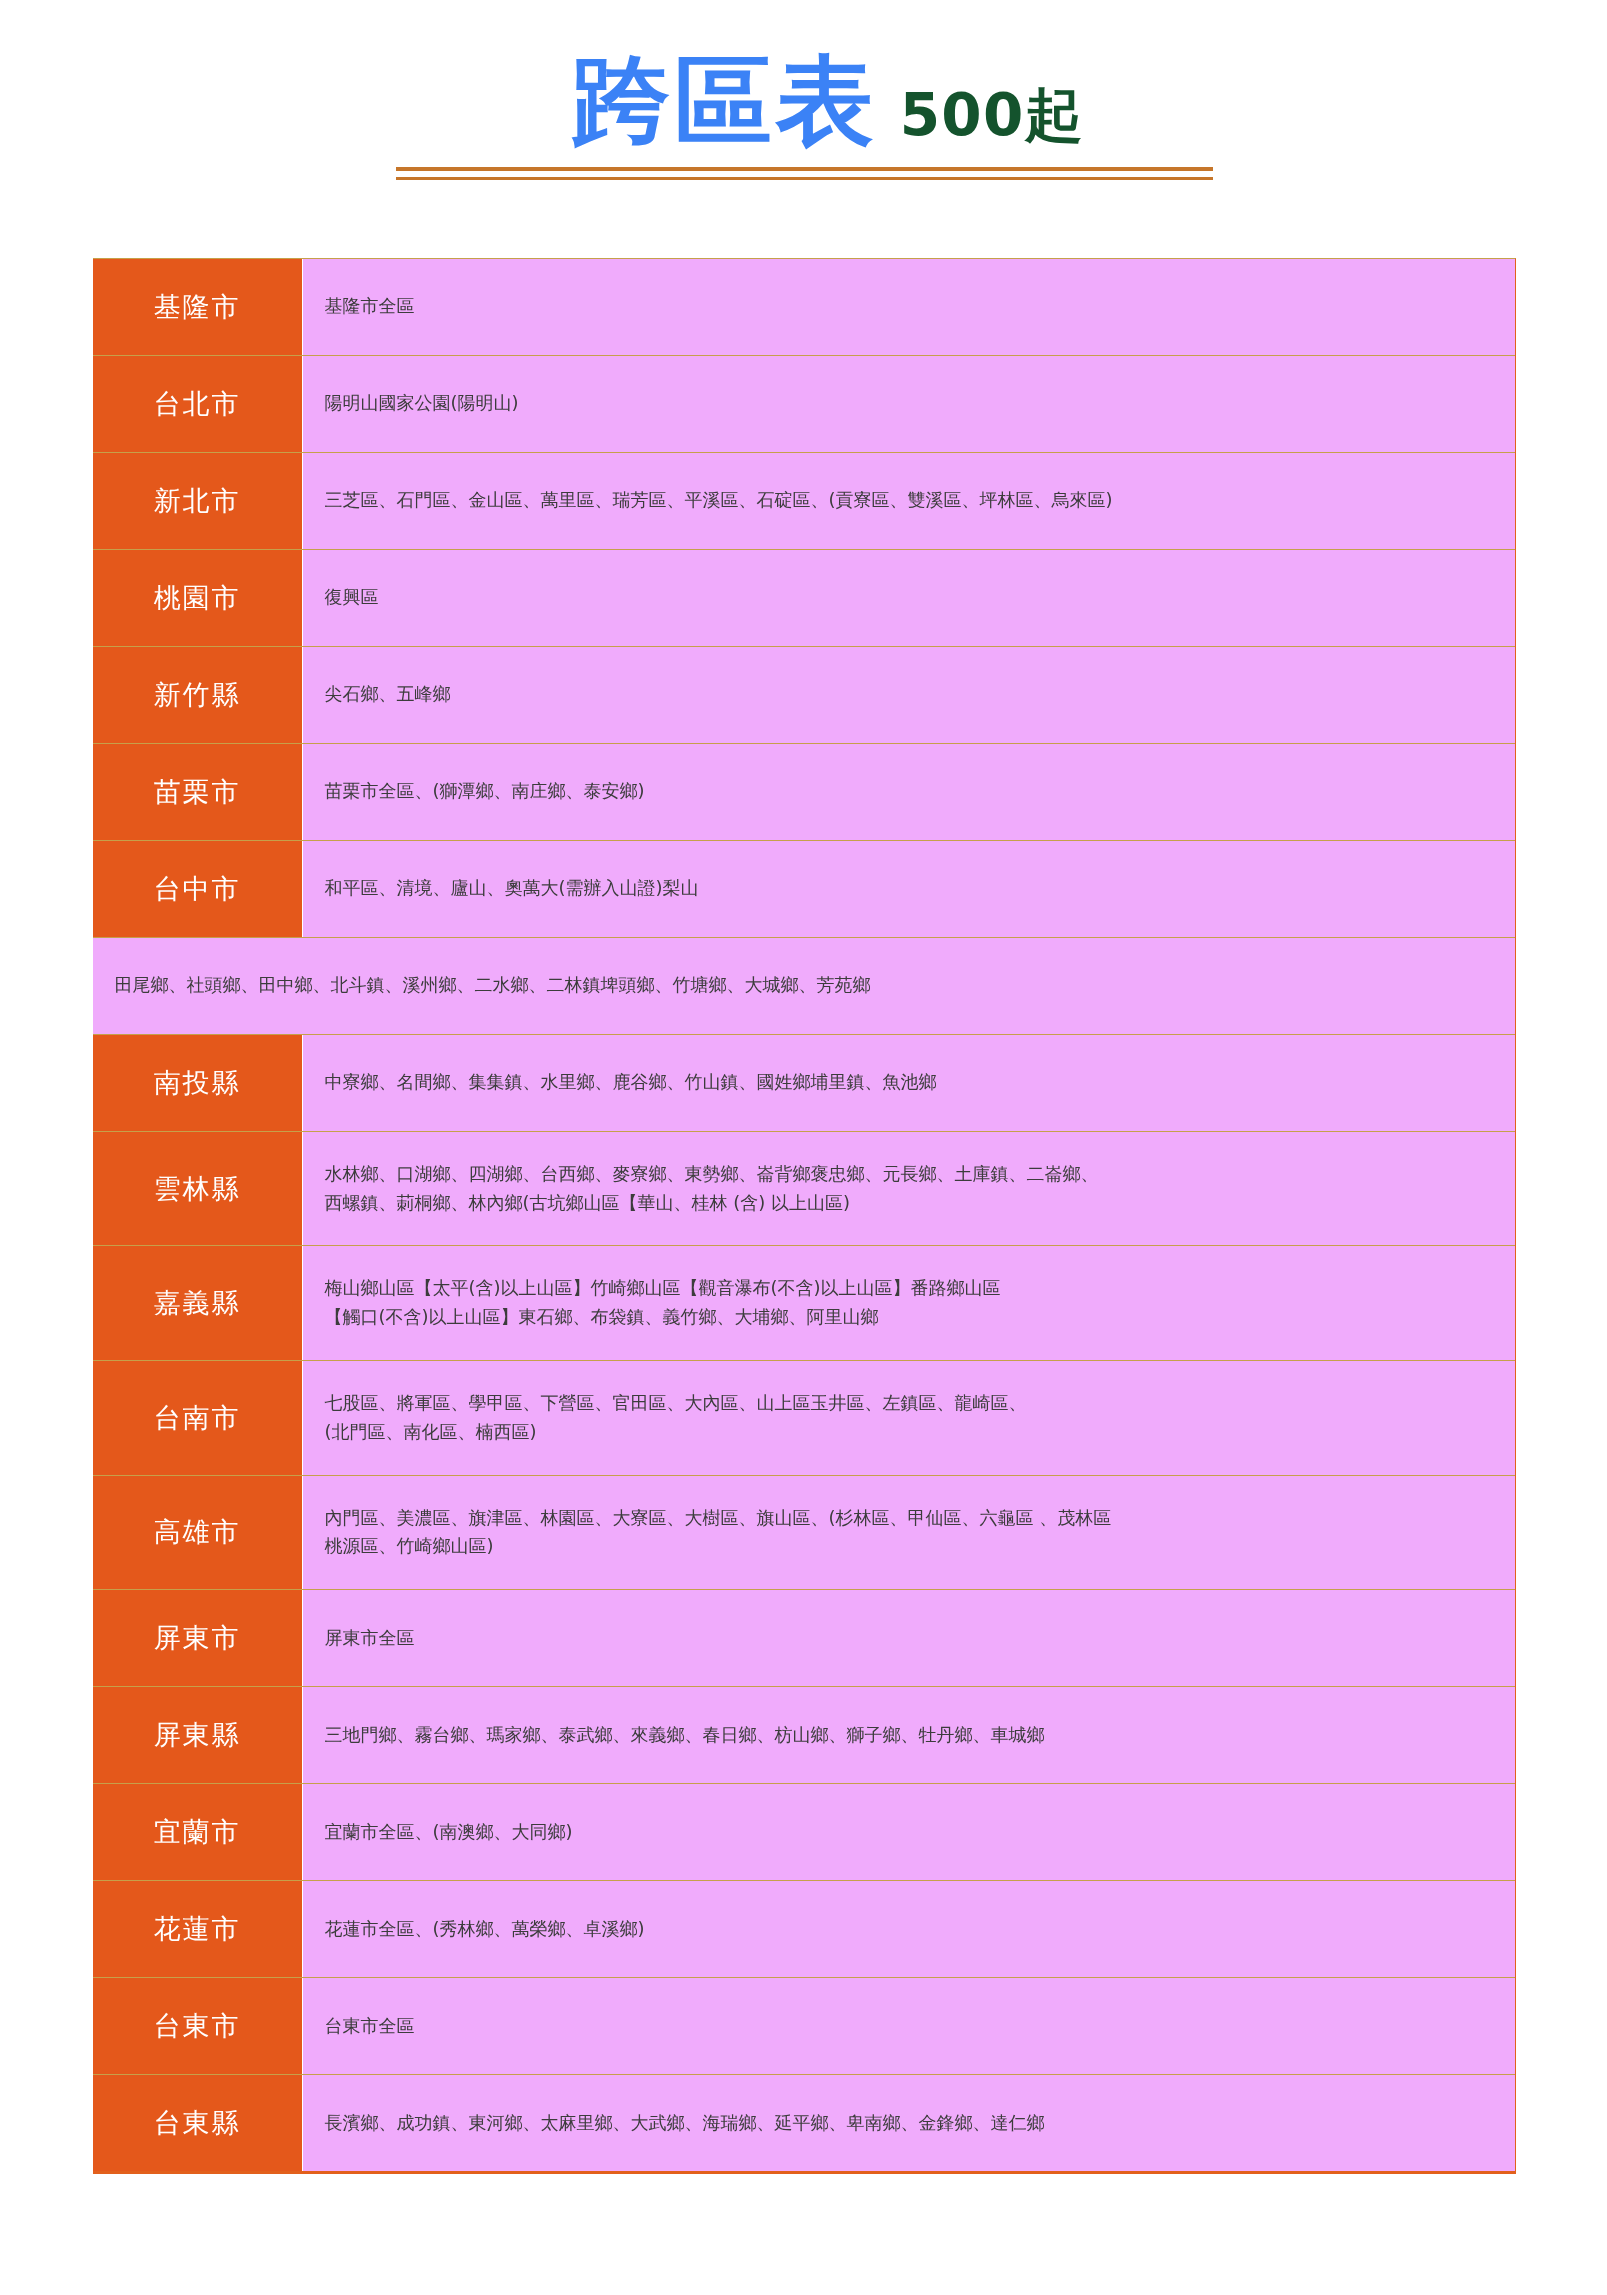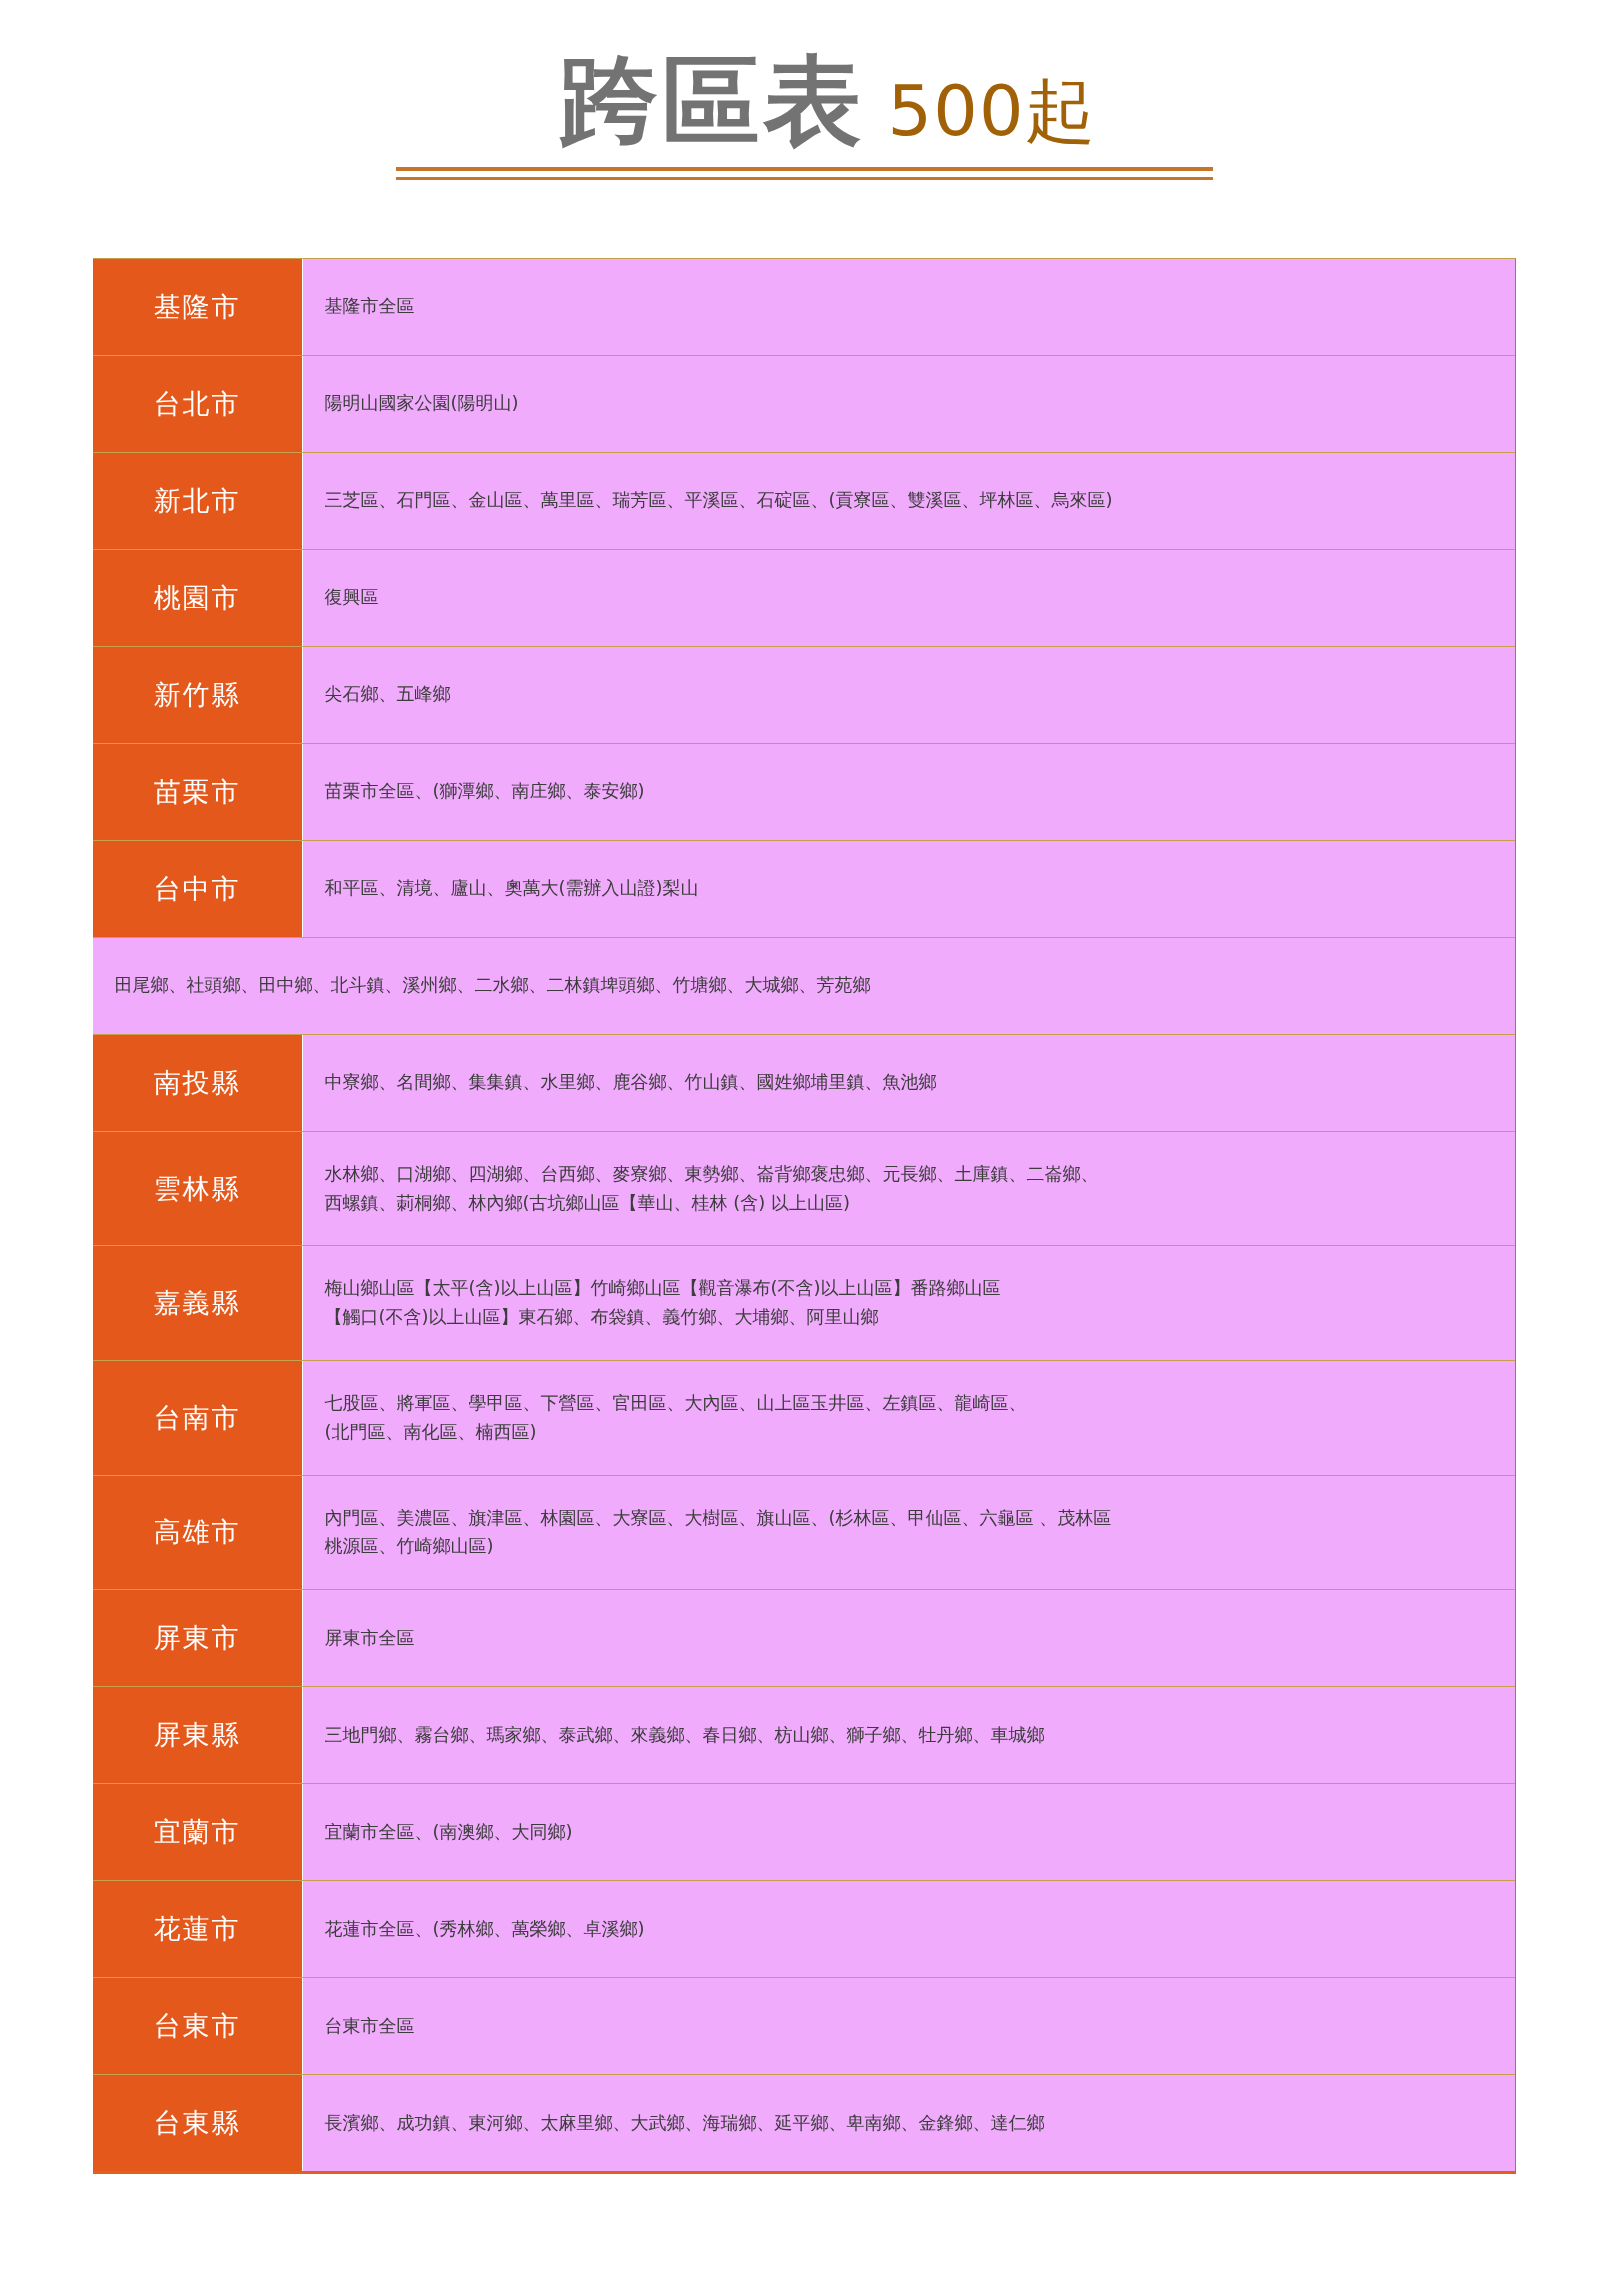--- a/index.html
+++ b/index.html
@@ -19,28 +19,28 @@
   .title-line {
     display: flex;
     justify-content: center;
     align-items: baseline;
     gap: 22px;
     line-height: 1.05;
   }
   .main-title {
     font-size: 98px;
     font-weight: bold;
-    color: #737373;
+    color: #3b82f6;
     letter-spacing: 3.9px;
     margin-left: 48px;
   }
   .sub-title {
-    font-size: 70px;
-    font-weight: normal;
-    color: #a16207;
+    font-size: 58px;
+    font-weight: bold;
+    color: #14532d;
     letter-spacing: 1.3px;
   }
   .underline-wrap {
     width: 817px;
     margin: 14px auto 0 auto;
   }
   .underline-thick {
     height: 3.9px;
     background: #C6762A;
   }

